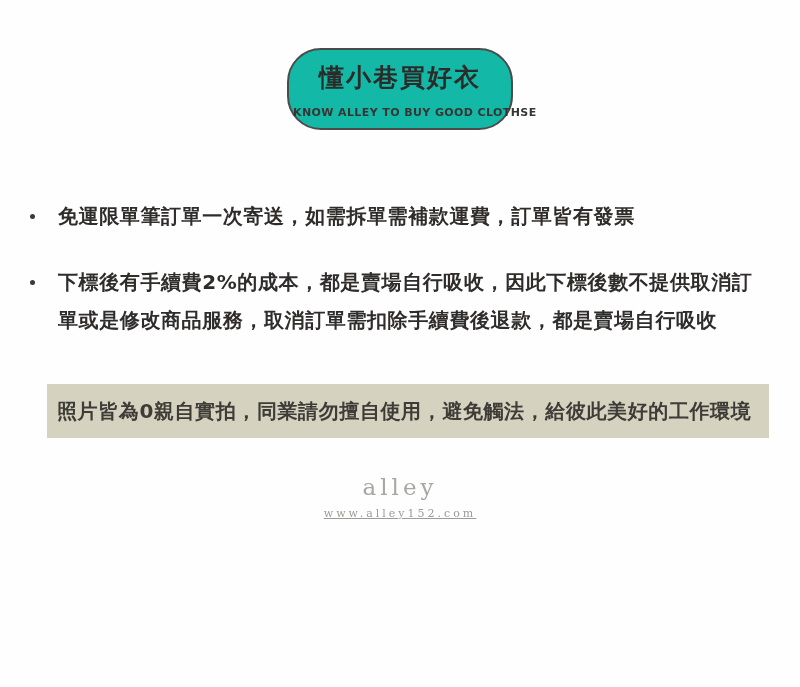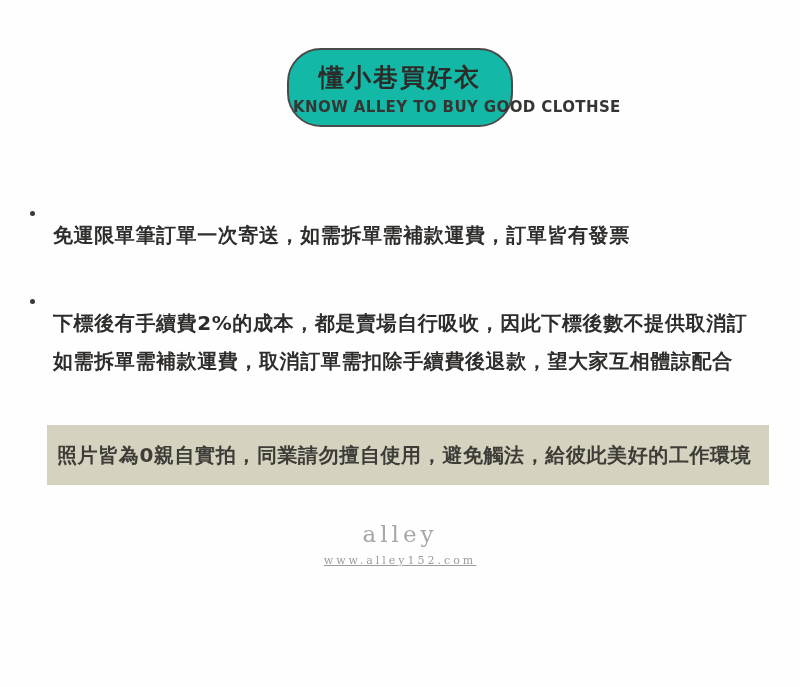--- a/index.html
+++ b/index.html
@@ -23,54 +23,54 @@
     background:#14b8a6;
   }
   .header-title {
     font-size:25px;
     font-weight:700;
     letter-spacing:2px;
     color:#2b2b29;
     white-space:nowrap;
   }
   .header-sub {
-    margin-top:4px;
-    font-size:15px;
+    margin-top:12px;
+    font-size:11px;
     font-weight:700;
     letter-spacing:0.4px;
     color:#353533;
     white-space:nowrap;
   }
   .bullets {
     margin-top:67px;
     padding-left:30px;
     padding-right:24px;
   }
-  .bullet-item { display:flex; margin-bottom:28px;flex-direction:column; }
+  .bullet-item { display:flex; margin-bottom:28px; }
   .bullet-item.b3 { margin-bottom:0; }
   .bullet-item.b2 { margin-bottom:29px; }
   .dot {
     flex:none;
     width:5px; height:5px;
     border-radius:50%;
     background:#3a3a38;
     margin-top:17px;
   }
   .lines {
     margin-left:23px;
     font-size:20px;
     font-weight:700;
     line-height:38px;
     letter-spacing:0.6px;
     color:#2e2d2b;
   }
   .lines div { white-space:nowrap; }
   .notice {
     margin:45px 0 0 47px;
-    width:722px; height:60px;
+    width:722px; height:54px;
     background:#d6d2c0;
     display:flex;
     align-items:center;
     padding-left:10px;
     font-size:20px;
     font-weight:700;
     letter-spacing:0.6px;
     color:#3d3c36;
     white-space:nowrap;
   }
@@ -107,21 +107,21 @@
       <div class="lines">
         <div>免運限單筆訂單一次寄送，如需拆單需補款運費，訂單皆有發票</div>
       </div>
     </div>
 
 
     <div class="bullet-item b3">
       <span class="dot"></span>
       <div class="lines">
         <div>下標後有手續費2%的成本，都是賣場自行吸收，因此下標後數不提供取消訂</div>
-        <div>如需拆單需補款運費，取消訂單需扣除手續費後退款，望大家互相體諒配合</div>
+        <div>單或是修改商品服務，取消訂單需扣除手續費後退款，都是賣場自行吸收</div>
       </div>
     </div>
 
   </div>
 
   <div class="notice">照片皆為0親自實拍，同業請勿擅自使用，避免觸法，給彼此美好的工作環境</div>
 
   <div class="footer">
     <div class="brand">alley</div>
     <div class="url">www.alley152.com</div>

